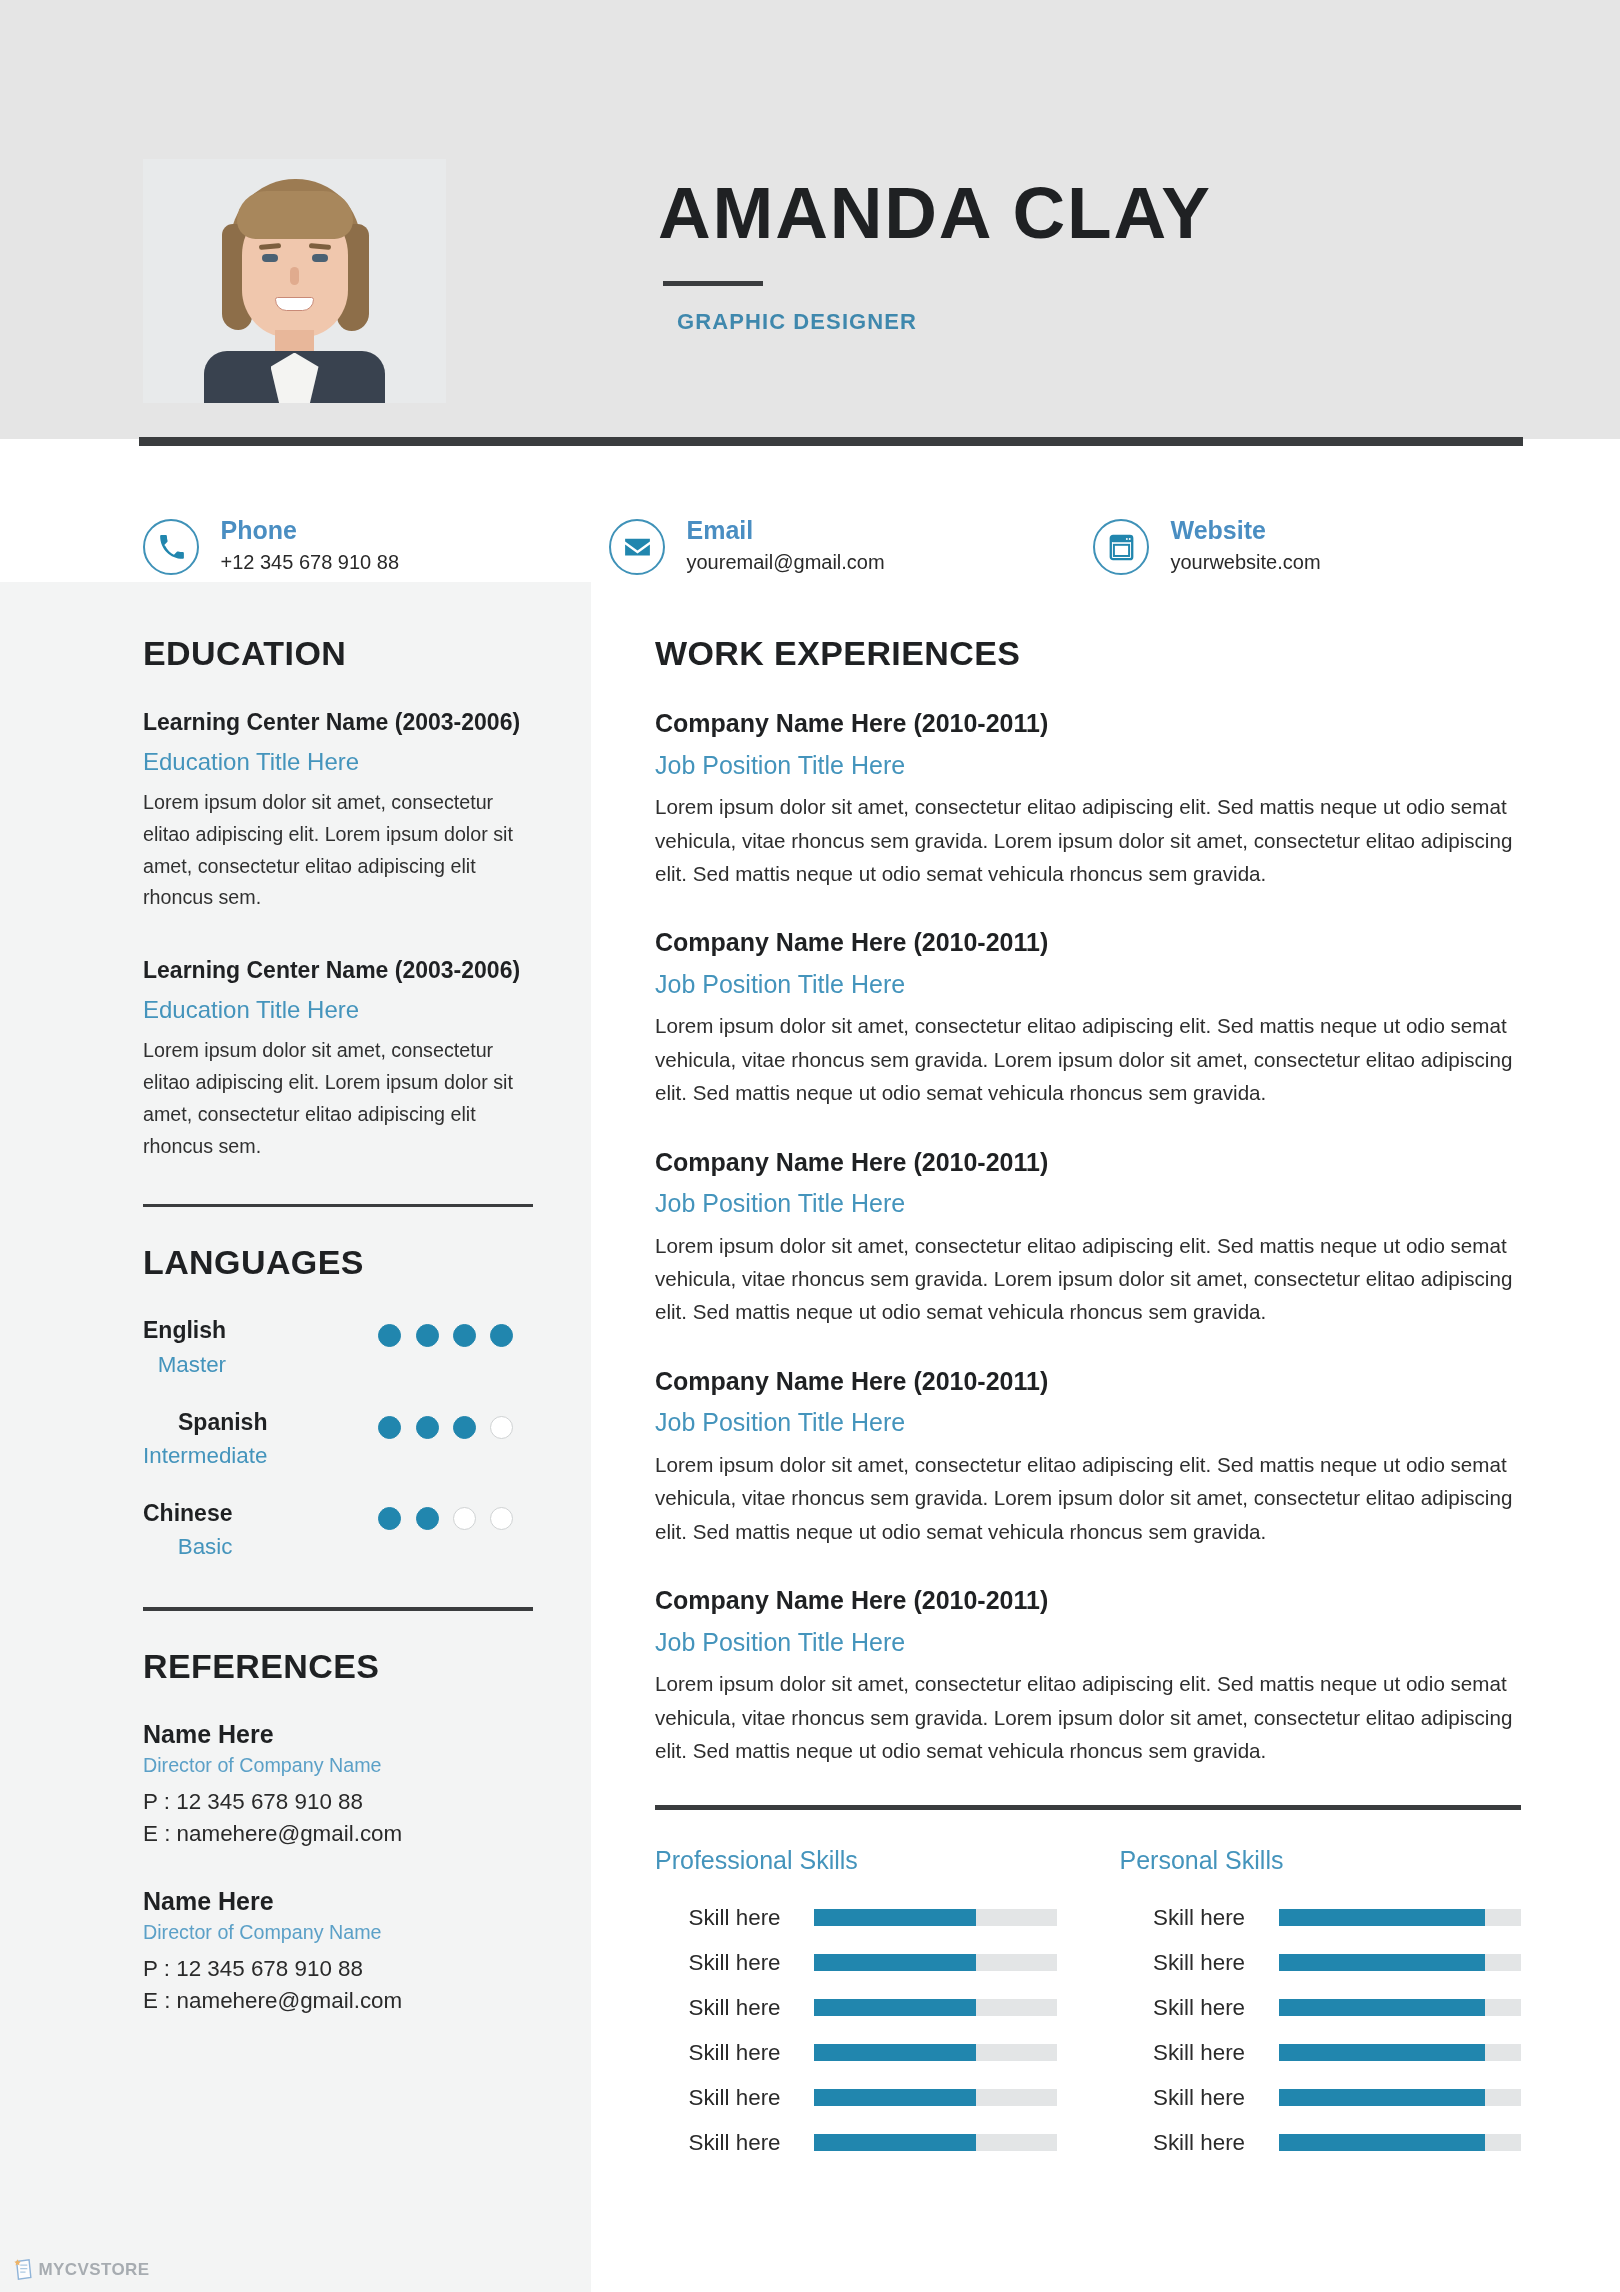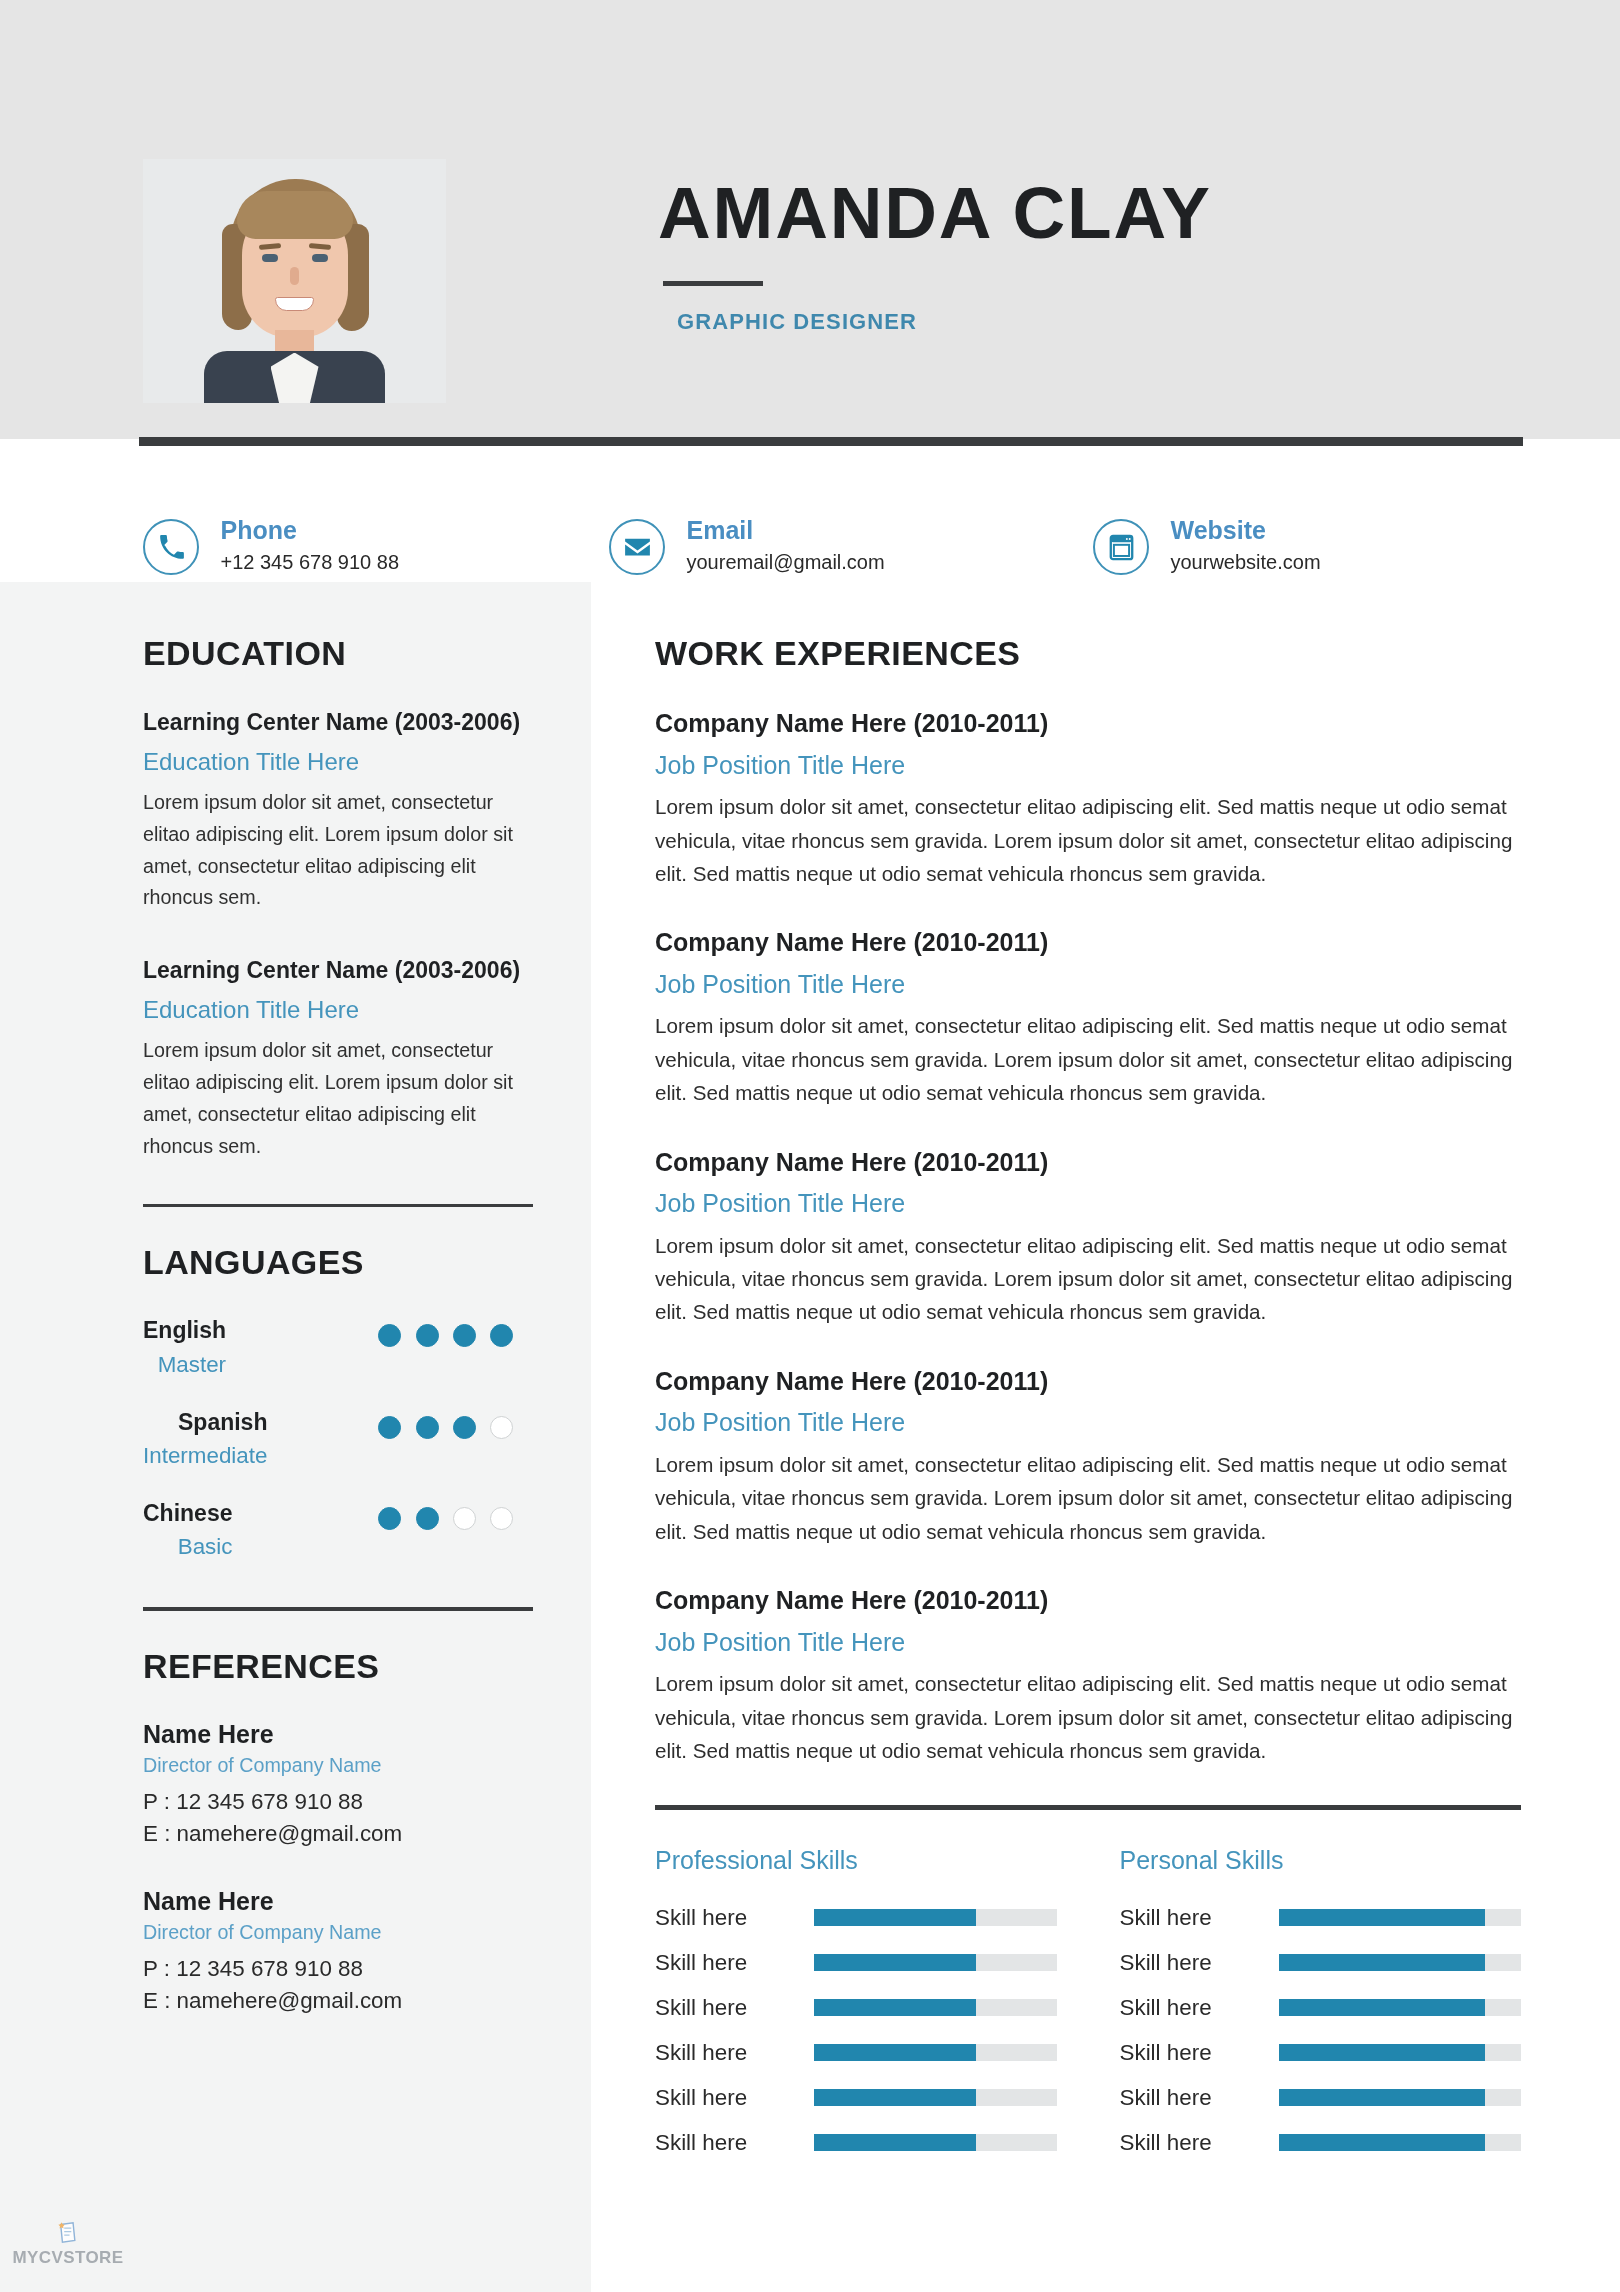--- a/index.html
+++ b/index.html
@@ -330,20 +330,21 @@
   .skill-col { width: 457px; }
   .skill-col-title {
     font-size: 25px;
     color: #4494bc;
     margin-bottom: 30px;
   }
   .skill-row {
     display: flex;
     align-items: center;
     margin-bottom: 19px;
+    text-align: center;
   }
   .skill-label {
     font-size: 22.4px;
     color: #2a2a2a;
     width: 159px;
     flex: none;
   }
   .skill-track {
     height: 17px;
     background: #e3e5e6;
@@ -353,26 +354,25 @@
   .skill-fill {
     position: absolute;
     left: 0; top: 0; bottom: 0;
     background: #2186ae;
   }
 
   
   .watermark {
     position: absolute;
     left: 12.5px;
-    bottom: 25px;
+    bottom: 12px;
     display: flex;
     align-items: center;
     gap: 4.5px;
     opacity: 0.85;
-    flex-direction: column;
   }
   .wm-text {
     font-size: 17px;
     font-weight: bold;
     letter-spacing: 0.4px;
     color: #9aa0a6;
   }
 </style>
 </head>
 <body>

